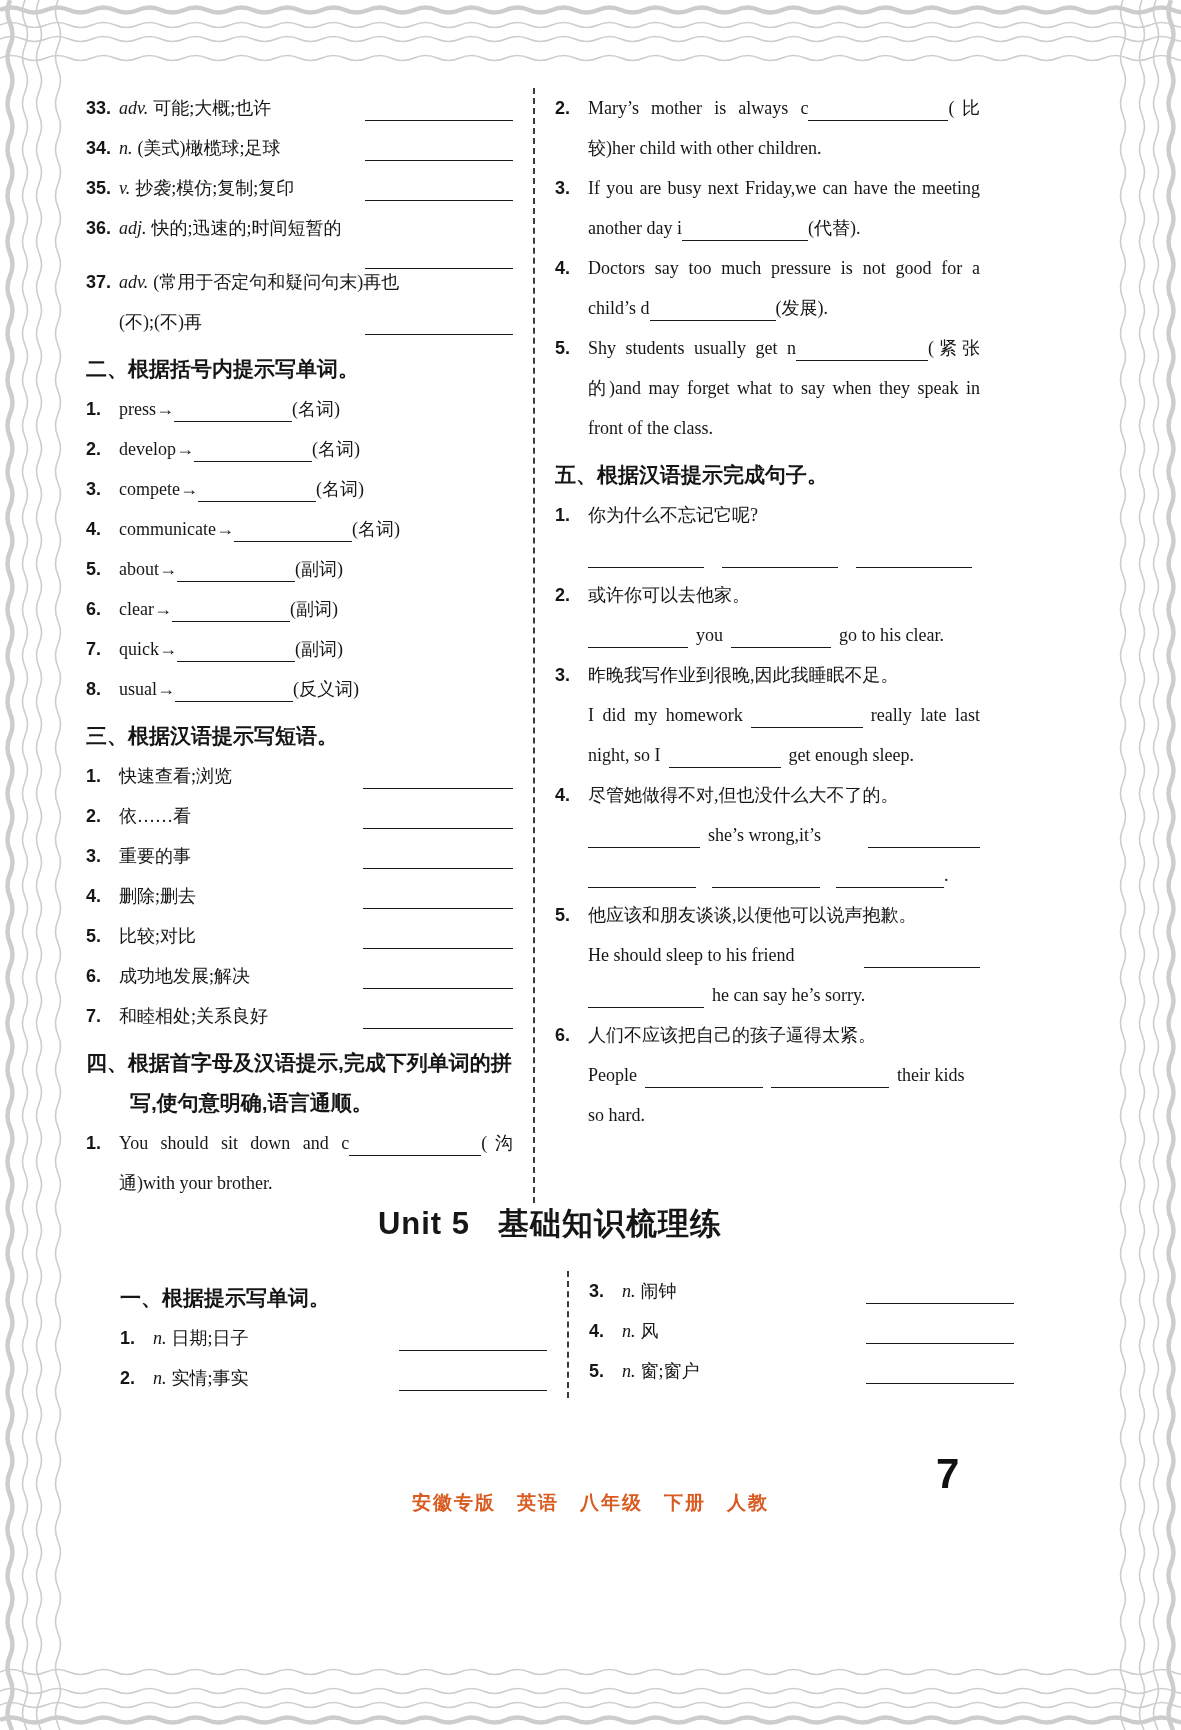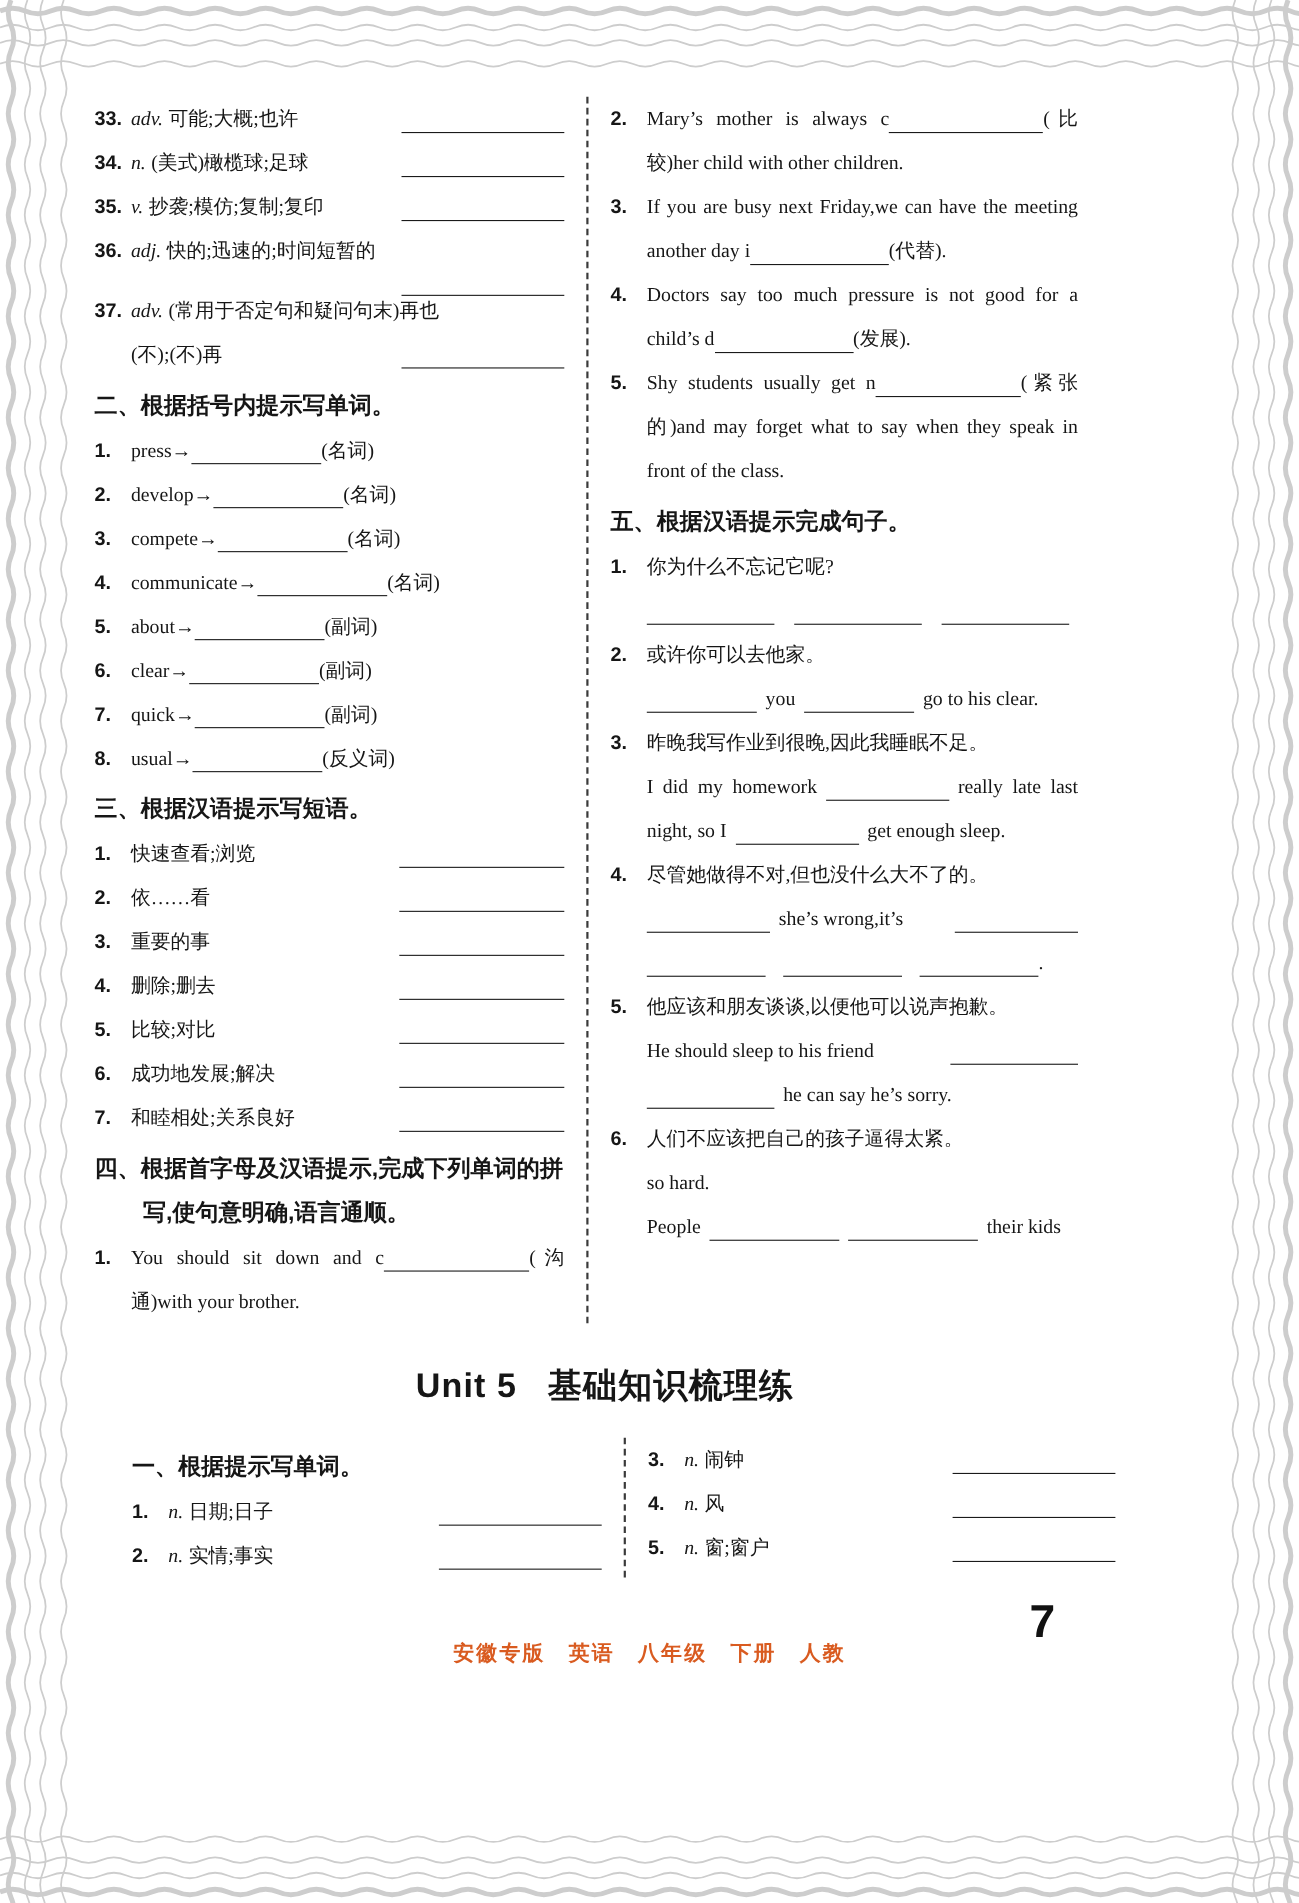--- a/index.html
+++ b/index.html
@@ -35,21 +35,21 @@
   .line.split{display:flex;align-items:baseline;text-align:left;}
   .blank{
     display:inline-block;height:14px;
     border-bottom:1.6px solid #1a1a1a;vertical-align:-7px;
   }
   .line.split .blank{position:relative;top:7px;}
   .split .push{margin-left:auto;}
   .gap{display:inline-block;}
   .pos{font-style:italic;margin-right:5px;}
   .unit-title{
-    text-align:center;margin-top:36px;font-weight:bold;font-size:31px;
+    text-align:center;font-weight:bold;font-size:31px;
     font-family:"Liberation Sans","DejaVu Sans",sans-serif;letter-spacing:1px;
   }
   .unit-title .en{margin-right:28px;}
   .cols.u5{margin-top:26px;justify-content:flex-end;}
   .footer{
     position:absolute;top:1490px;left:0;width:100%;text-align:center;
     color:var(--accent);font-weight:bold;font-size:19px;letter-spacing:2px;
     font-family:"Liberation Sans","DejaVu Sans",sans-serif;
   }
   .pagenum{
@@ -263,22 +263,22 @@
             <div class="line"><span class="t">他应该和朋友谈谈,以便他可以说声抱歉。</span></div>
             <div class="line split">
               <span class="t">He should sleep to his friend</span>
               <span class="blank push" style="width: 116px;"></span>
             </div>
             <div class="line"><span class="blank" style="width: 116px;"></span><span class="gap" style="width: 8px;"></span><span class="t">he can say he’s sorry.</span></div>
           </div>
           <div class="item">
             <span class="num">6.</span>
             <div class="line"><span class="t">人们不应该把自己的孩子逼得太紧。</span></div>
+            <div class="line"><span class="t">People</span><span class="gap" style="width: 8px;"></span><span class="blank" style="width: 118px;"></span><span class="gap" style="width: 8px;"></span><span class="blank" style="width: 118px;"></span><span class="gap" style="width: 8px;"></span><span class="t">their kids</span></div>
             <div class="line"><span class="t">so hard.</span></div>
-            <div class="line"><span class="t">People</span><span class="gap" style="width: 8px;"></span><span class="blank" style="width: 118px;"></span><span class="gap" style="width: 8px;"></span><span class="blank" style="width: 118px;"></span><span class="gap" style="width: 8px;"></span><span class="t">their kids</span></div>
           </div>
         </div>
     </div>
 
     <div class="unit-title">
       <span class="en">Unit 5</span><span class="zh">基础知识梳理练</span>
     </div>
 
     <div class="cols u5">
       <div class="col left" id="u5-left">

